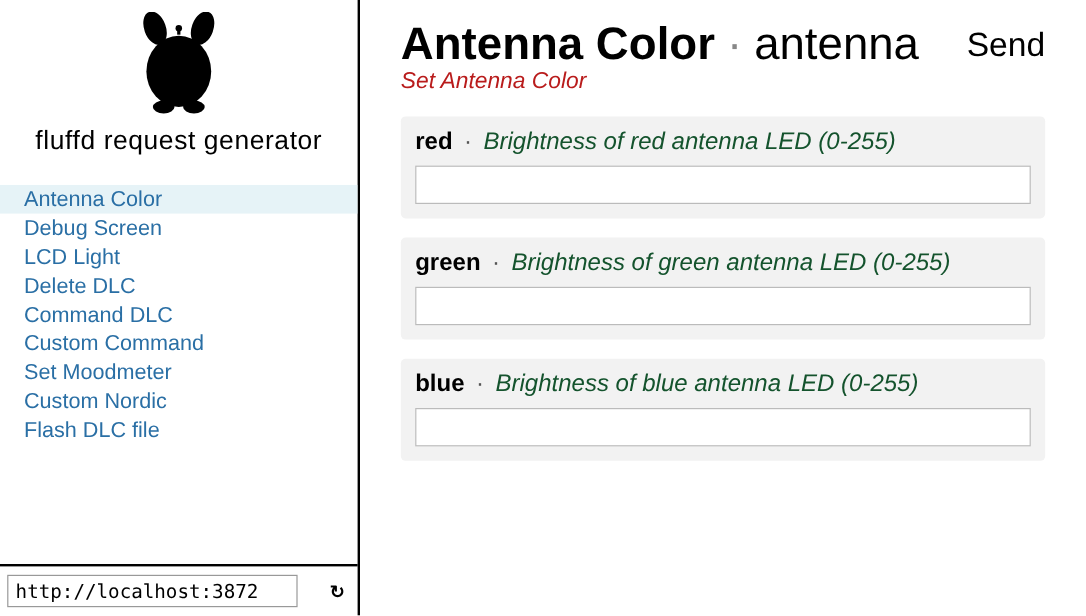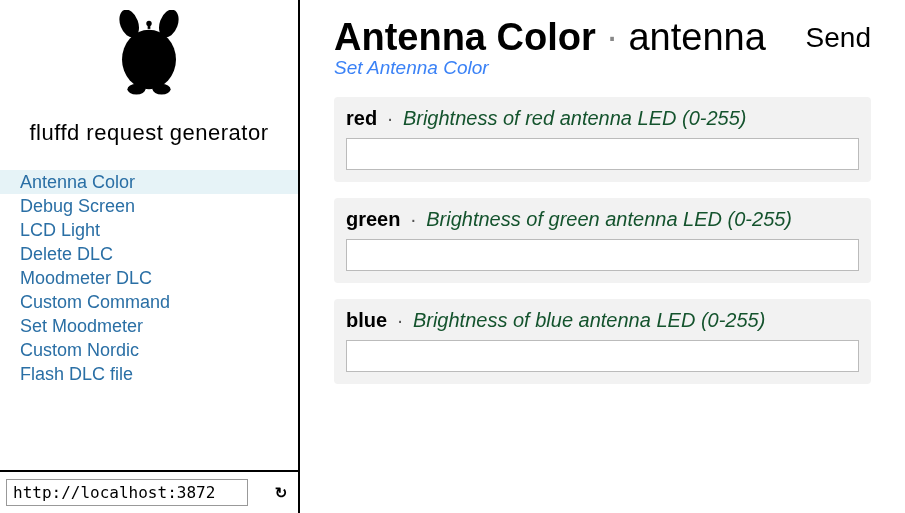--- a/index.html
+++ b/index.html
@@ -28,21 +28,21 @@
     padding: 10px 0 6px 0;
   }
   .logo {
     width: 90px;
     height: 90px;
   }
   .brand-title {
     font-size: 22px;
     font-weight: 400;
     letter-spacing: 0.5px;
-    margin-top: 20px;
+    margin-top: 4px;
   }
   .nav {
     margin-top: 18px;
     flex: 1;
     overflow: auto;
   }
   .nav-item {
     padding: 1px 0 1px 20px;
     font-size: 18px;
     color: #2a6fa5;
@@ -107,21 +107,21 @@
     color: #000000;
     font-weight: 400;
   }
   .send-btn {
     font-size: 28px;
     cursor: pointer;
     user-select: none;
   }
   .page-subtitle {
     font-style: italic;
-    color: #3b82f6;
+    color: #b91c1c;
     font-size: 19px;
     margin-top: -2px;
   }
   .params {
     margin-top: 18px;
   }
   .param-card {
     background: #f2f2f2;
     border-radius: 4px;
     padding: 10px 12px 12px 12px;
@@ -174,21 +174,21 @@
       </svg>
     </div>
     <div class="brand-title">fluffd request generator</div>
   </div>
 
   <div class="nav" id="nav-list">
       <div class="nav-item active">Antenna Color</div>
       <div class="nav-item">Debug Screen</div>
       <div class="nav-item">LCD Light</div>
       <div class="nav-item">Delete DLC</div>
-      <div class="nav-item">Moodmeter DLC</div>
+      <div class="nav-item">Command DLC</div>
       <div class="nav-item">Custom Command</div>
       <div class="nav-item">Set Moodmeter</div>
       <div class="nav-item">Custom Nordic</div>
       <div class="nav-item">Flash DLC file</div>
     </div>
 
   <div class="sidebar-footer">
     <input class="url-input" type="text" value="http://localhost:3872" style="">
     <div class="reload-btn">↻</div>
   </div>

